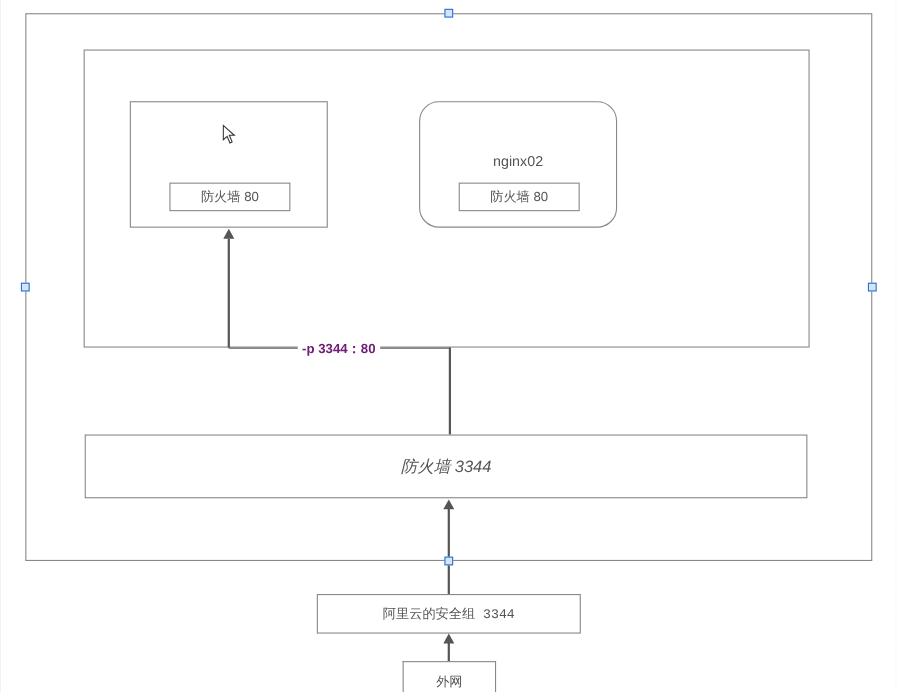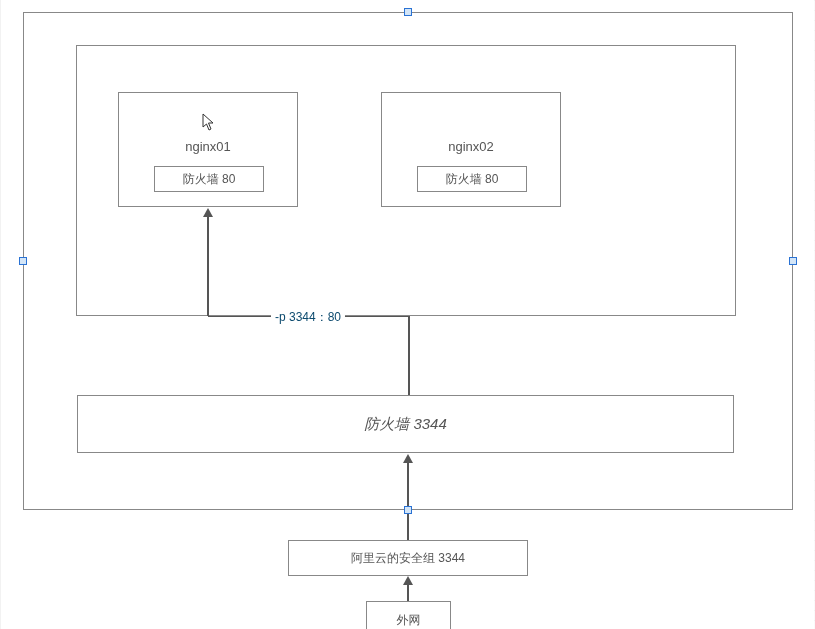--- a/index.html
+++ b/index.html
@@ -58,22 +58,23 @@
       border-left: 5px solid transparent;
       border-right: 5px solid transparent;
       border-bottom: 9px solid #555;
       transform: translate(-50%, 0);
     }
     .conn-label {
       position: absolute;
       background: #fff;
       padding: 0 4px;
       font-size: 12px;
-      color: #0c4a6e;
+      color: #701a75;
       transform: translate(-50%, -50%);
+      font-weight: bold;
     }
     .docker-label {
       position: absolute;
       font-size: 13px;
       color: #666;
     }
     .cursor-icon {
       position: absolute;
       z-index: 100;
       pointer-events: none;
@@ -90,27 +91,26 @@
   <div class="handle" style="left:407px; top:12px;"></div>
   <div class="handle" style="left:22px; top:261px;"></div>
   <div class="handle" style="left:792px; top:261px;"></div>
   <div class="handle" style="left:407px; top:510px;"></div>
 
   <div class="docker-label" style="left:98px; top:64px;">Docker服务</div>
 
   <div class="box" style="left:75px; top:45px; width:660px; height:271px;"></div>
 
   <div class="box" style="left:117px; top:92px; width:180px; height:115px;">
-    <div class="label-center" style="position:absolute; left:0; right:0; top:46px;">nginx01</div>
     <div class="box label-center" style="left:35px; top:73px; width:110px; height:26px; font-size:12px;">
       <span>防火墙  80</span>
     </div>
   </div>
 
-  <div class="box" style="left:380px; top:92px; width:180px; height:115px;">
+  <div class="box" style="left:380px; top:92px; width:180px; height:115px;border-radius:18px;">
     <div class="label-center" style="position:absolute; left:0; right:0; top:46px;">nginx02</div>
     <div class="box label-center" style="left:35px; top:73px; width:110px; height:26px; font-size:12px;">
       <span>防火墙  80</span>
     </div>
   </div>
 
   <svg class="cursor-icon" style="left:201px; top:113px;" width="14" height="18" viewBox="0 0 14 18">
     <path d="M1 1 L1 14 L4.5 11 L7 17 L9 16 L6.5 10 L11 10 Z" fill="#fff" stroke="#333" stroke-width="1"></path>
   </svg>
 
@@ -124,21 +124,21 @@
 
   <div class="conn-label" style="left:307px; top:317px;">-p 3344：80</div>
 
   <div class="box label-center" style="left:76px; top:395px; width:657px; height:58px; font-size:15px; font-weight:500;font-style:italic;">
     <span>防火墙   3344</span>
   </div>
 
   <div class="arrow-line" style="left:406px; top:462px; width:2px; height:78px;"></div>
   <div class="arrow-head arrow-up" style="left:407px; top:454px;"></div>
 
-  <div class="box label-center" style="left:287px; top:540px; width:240px; height:36px; font-size:12px;">
+  <div class="box label-center" style="left:287px; top:540px; width:240px; height:36px; font-size:12px;font-family:Liberation Mono, monospace;">
     <span>阿里云的安全组   3344</span>
   </div>
 
   <div class="arrow-line" style="left:406px; top:584px; width:2px; height:18px;"></div>
   <div class="arrow-head arrow-up" style="left:407px; top:576px;"></div>
 
   <div class="box label-center" style="left:365px; top:601px; width:85px; height:40px; font-size:12px; border-bottom:none; align-items:flex-start; padding-top:10px;">
     <span>外网</span>
   </div>
 

